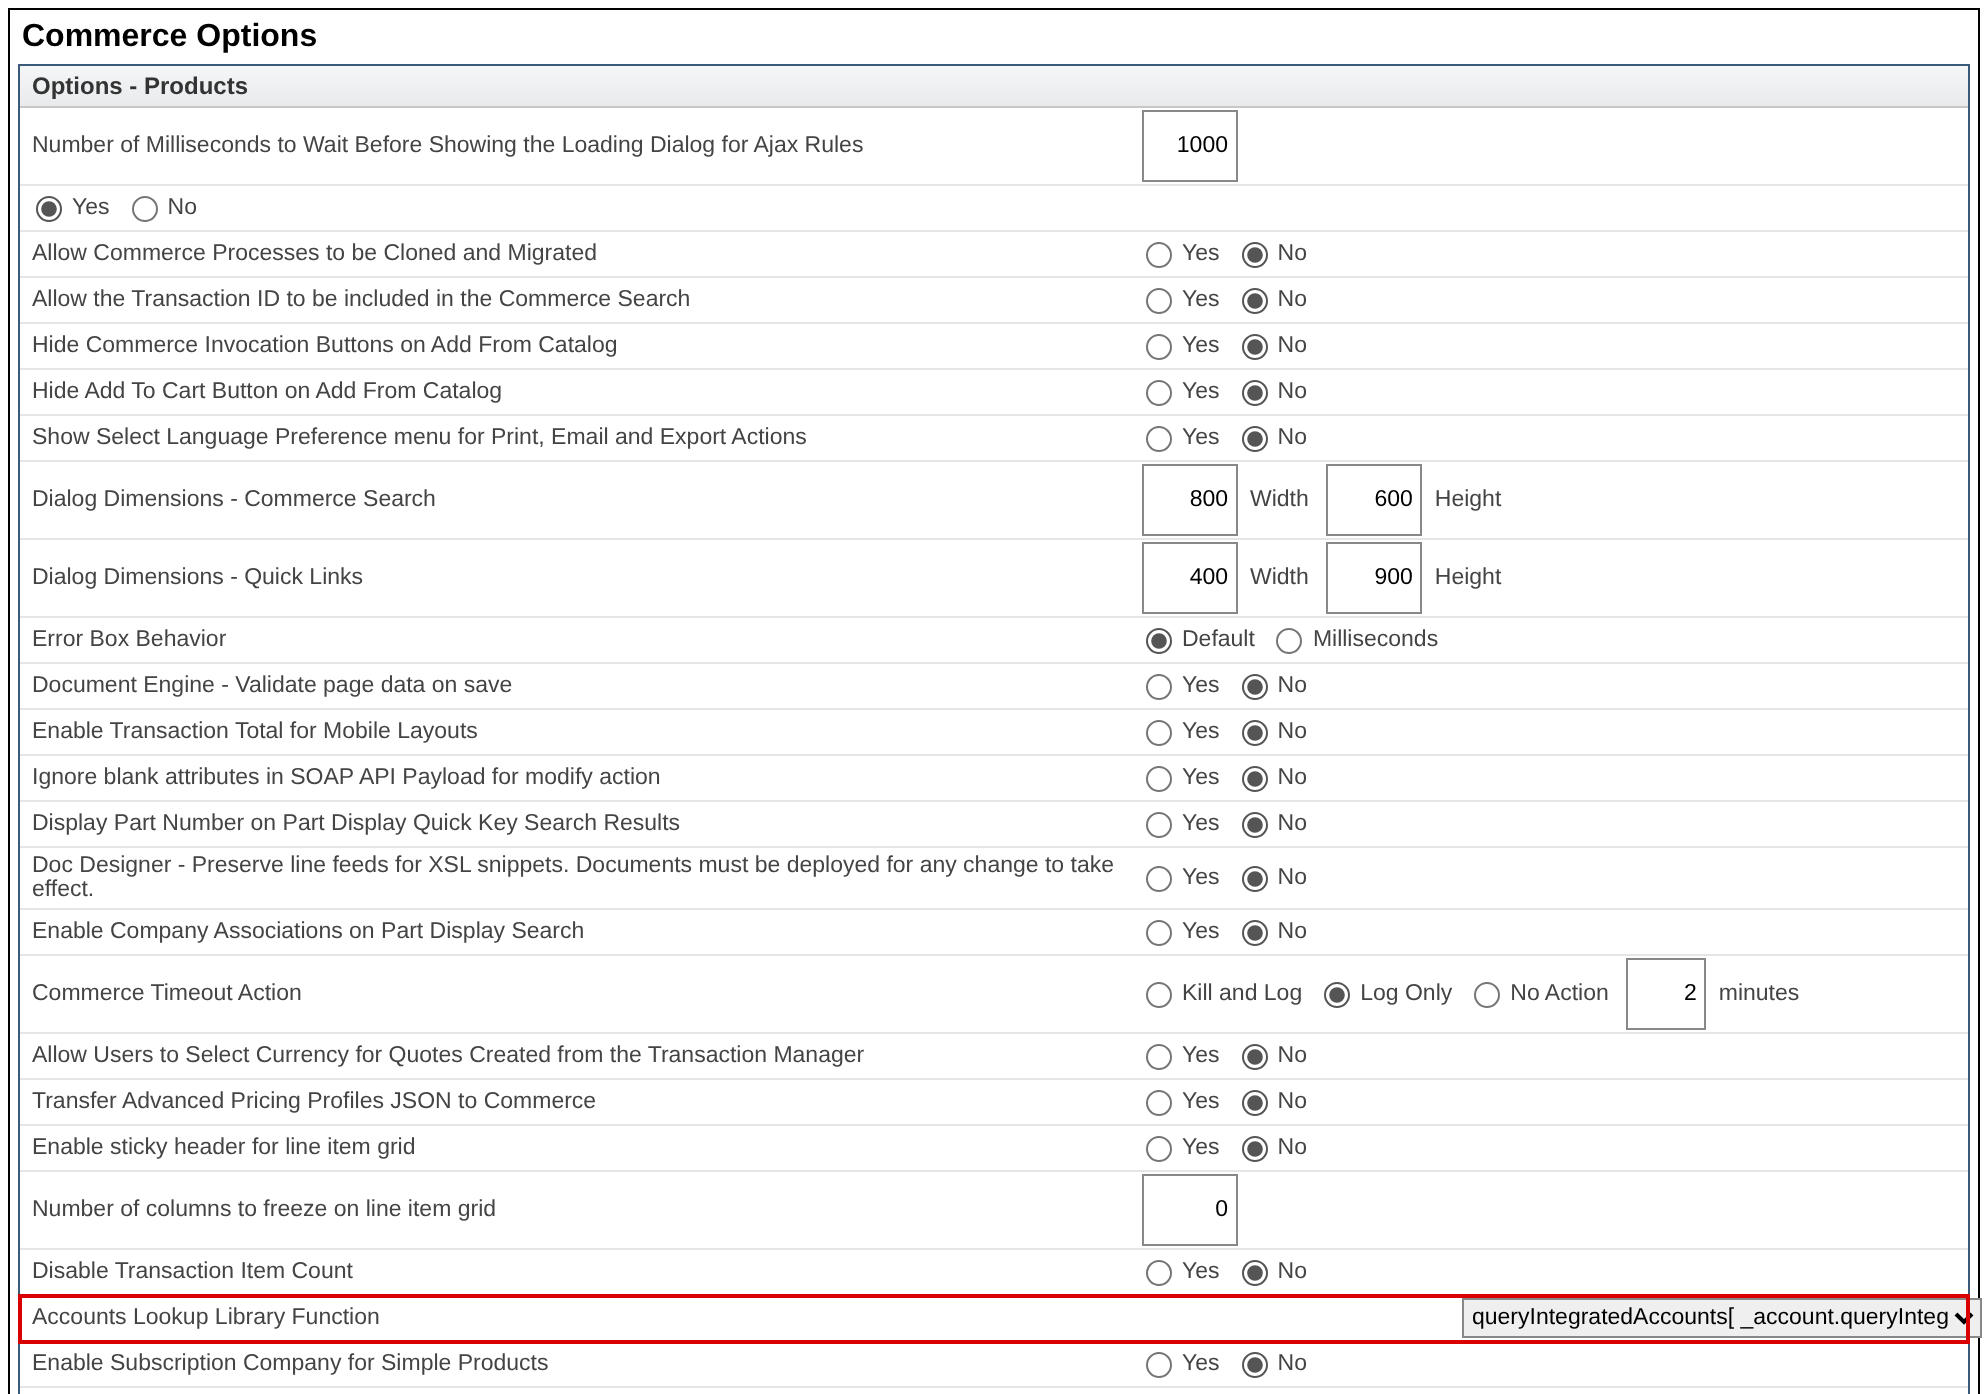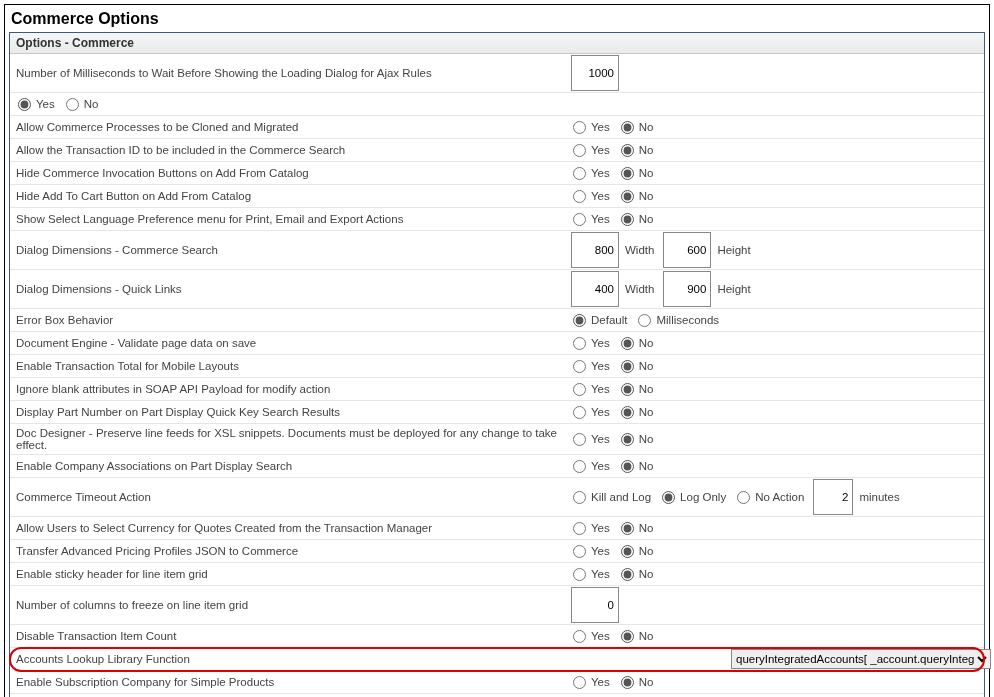--- a/index.html
+++ b/index.html
@@ -74,21 +74,20 @@
     width: 260px;
     height: 20px;
     font-size: 11.5px;
     border: 1px solid #888;
   }
   .highlight-row {
     outline: 2px solid #d80000;
     outline-offset: -1px;
     position: relative;
     z-index: 2;
-    border-radius: 11px;
   }
   .back-top {
     text-align: right;
     padding: 6px 2px 10px 0;
   }
   .back-top a {
     color: #1e5fb4;
     font-size: 11.5px;
     text-decoration: none;
   }
@@ -110,21 +109,21 @@
     margin-top: 47px;
   }
 </style>
 </head>
 <body>
 
 <div class="outer-border">
   <div class="page-title">Commerce Options</div>
 
   <div class="panel">
-    <div class="panel-header">Options - Commerce</div>
+    <div class="panel-header">Options - Products</div>
 
     <div class="row">
       <div class="label-cell">Number of Milliseconds to Wait Before Showing the Loading Dialog for Ajax Rules</div>
       <div class="value-cell">
         <input type="text" class="num" value="1000" style="">
       </div>
     </div>
 
     <div class="row">
       <div class="value-cell">

